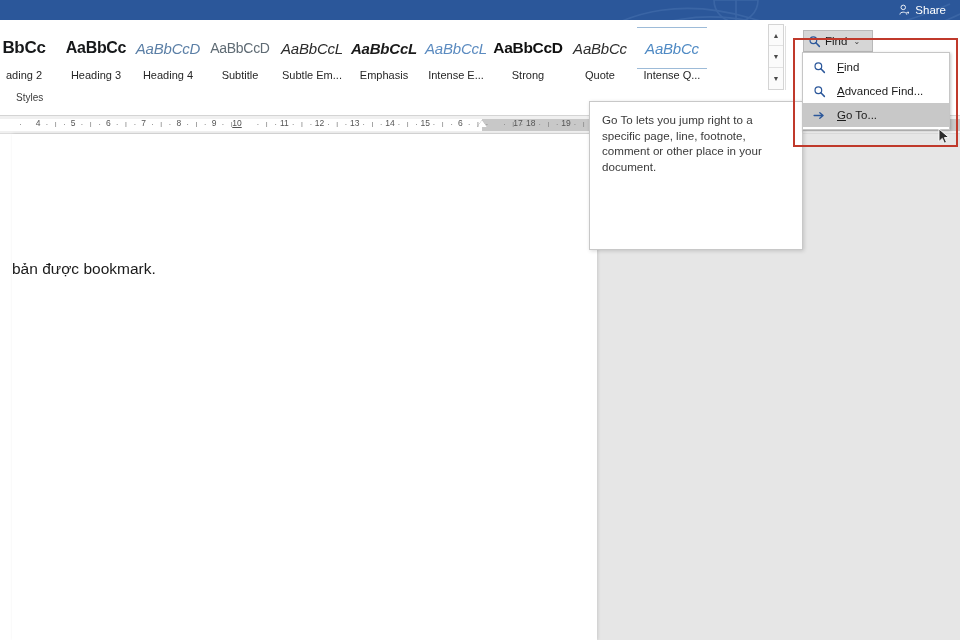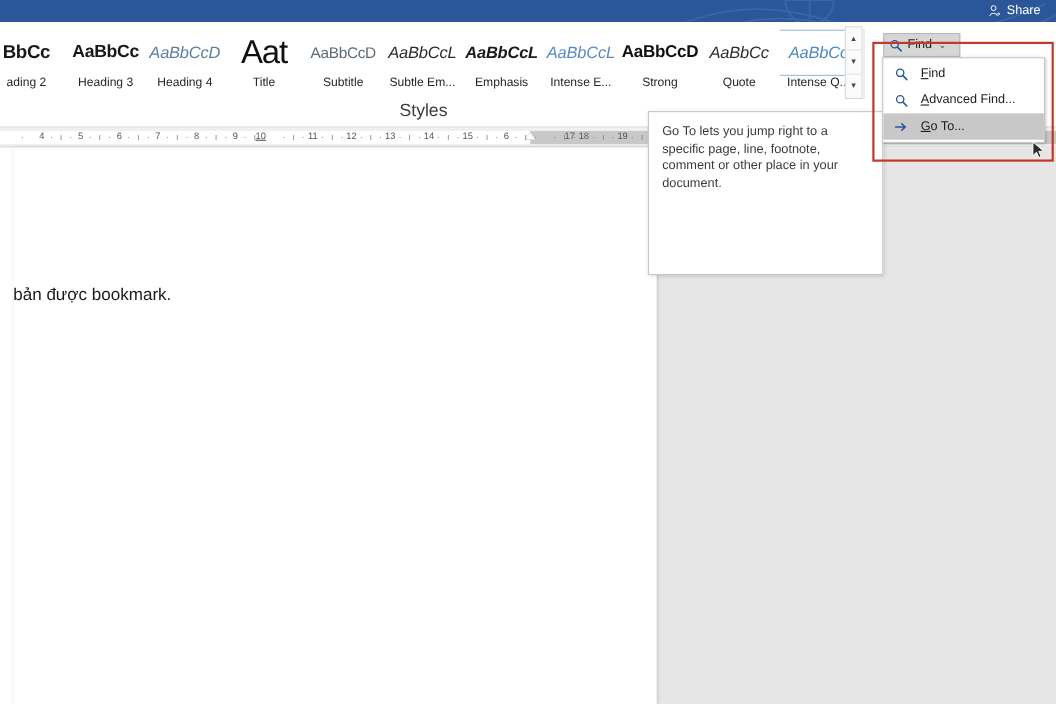--- a/index.html
+++ b/index.html
@@ -92,22 +92,22 @@
   .gs-btn {
     flex: 1 1 33.33%;
     display: flex; align-items: center; justify-content: center;
     border-bottom: 1px solid #e2e2e2;
     background: #fbfbfb;
     font-size: 7px; color: #4a4a4a;
   }
   .gs-btn:last-child { border-bottom: none; }
 
   .group-label {
-    position: absolute; left: 0; top: 72px; width: 770px;
-    text-align: center; font-size: 16px; color: #3b3b3b;
+    position: absolute; left: 16px; top: 72px; width: 770px;
+    font-size: 10px; color: #3b3b3b;
   }
   .group-sep {
     position: absolute; top: 6px; width: 1px; height: 64px; background: #e0e0e0;
   }
 
   
   .editing-group { position: absolute; left: 788px; top: 0; width: 172px; height: 95px; }
 
   .find-btn {
     position: absolute; left: 15px; top: 10px;
@@ -251,24 +251,20 @@
             <div class="style-preview p-h2">BbCc</div>
             <div class="style-name">ading 2</div>
           </div>
           <div class="style-cell">
             <div class="style-preview p-h3">AaBbCc</div>
             <div class="style-name">Heading 3</div>
           </div>
           <div class="style-cell">
             <div class="style-preview p-h4">AaBbCcD</div>
             <div class="style-name">Heading 4</div>
-          </div>
-          <div class="style-cell">
-            <div class="style-preview p-title">Aat</div>
-            <div class="style-name">Title</div>
           </div>
           <div class="style-cell">
             <div class="style-preview p-sub">AaBbCcD</div>
             <div class="style-name">Subtitle</div>
           </div>
           <div class="style-cell">
             <div class="style-preview p-subem">AaBbCcL</div>
             <div class="style-name">Subtle Em...</div>
           </div>
           <div class="style-cell">

